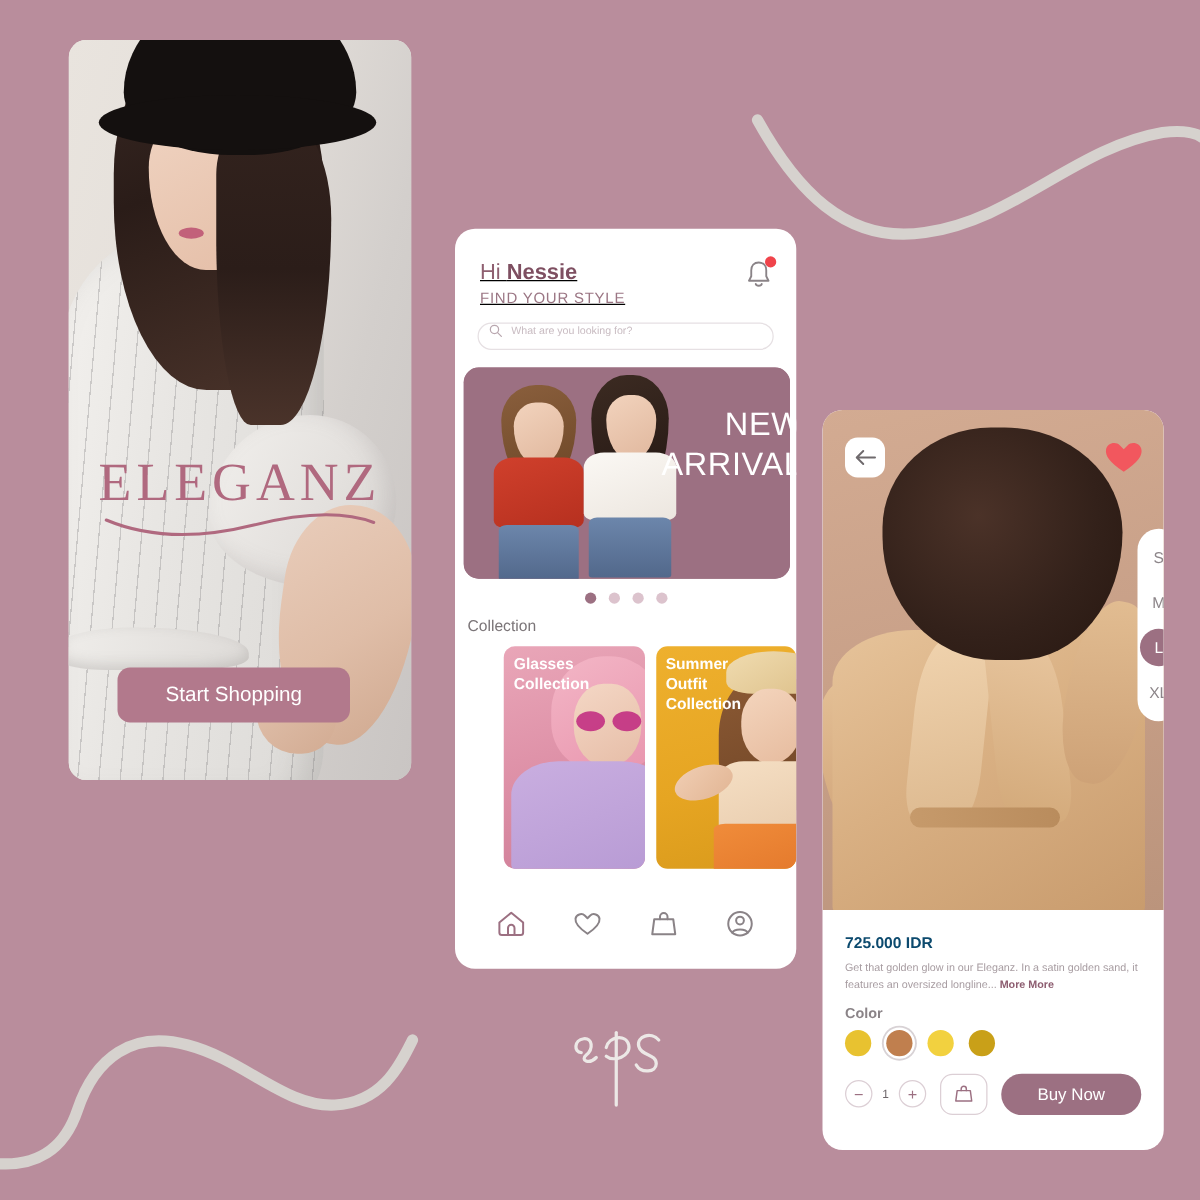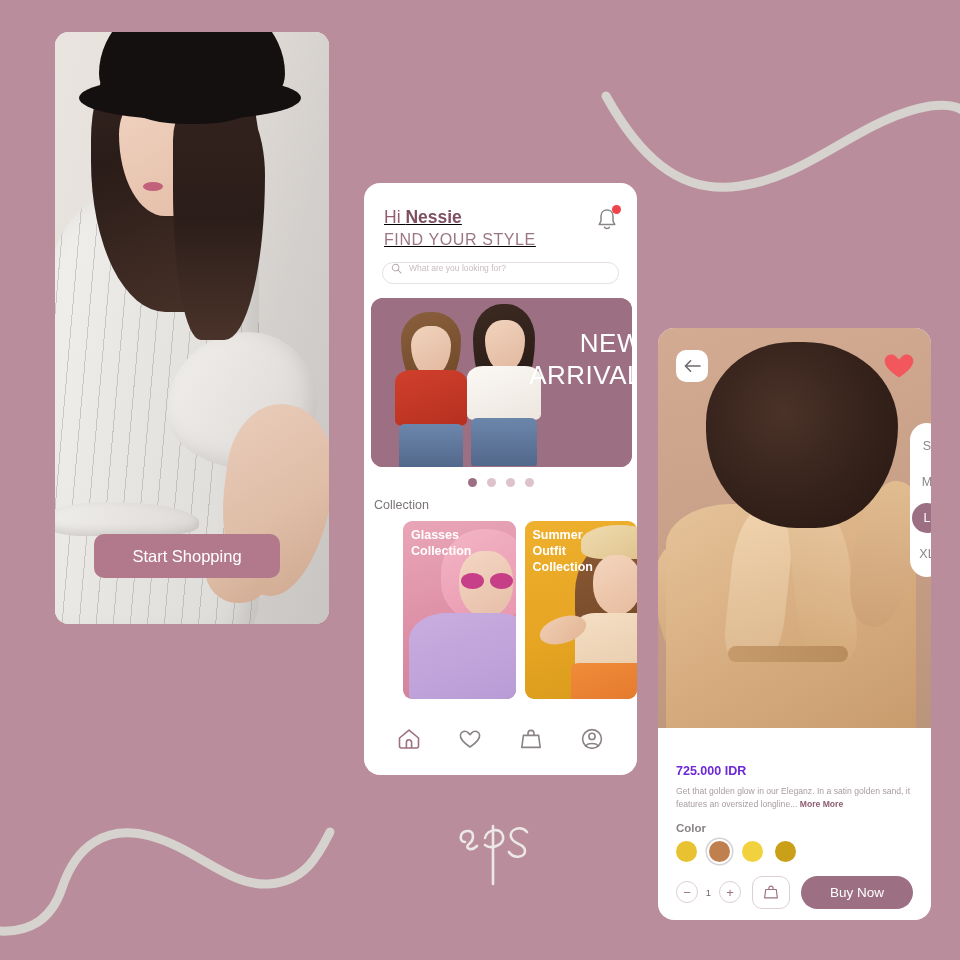--- a/index.html
+++ b/index.html
@@ -89,21 +89,21 @@
     position: absolute;
     left: 364px; top: 183px;
     width: 273px; height: 592px;
     background: #fff;
     border-radius: 16px;
     overflow: hidden;
   }
   .hm-head { padding: 24px 20px 0 20px; position: relative; text-decoration: underline; }
   .hm-hi { font-size: 17.5px; color: #8f5f70; }
   .hm-hi b { color: #7e4f61; font-weight: 700; }
-  .hm-sub { font-size: 16px; color: #9b7684; letter-spacing: .6px; margin-top: 3px; }
+  .hm-sub { font-size: 12px; color: #9b7684; letter-spacing: .6px; margin-top: 3px; }
   .hm-bell { position: absolute; right: 18px; top: 24px; width: 24px; height: 26px; cursor: pointer; }
   .hm-dot { position: absolute; right: 16px; top: 22px; width: 9px; height: 9px;
             border-radius: 50%; background: #f0444b; }
 
   .hm-search {
     margin: 13px 18px 0 18px; height: 22px;
     border: 1px solid #e6e0e3; border-radius: 11px;
     display: flex; align-items: flex-start; padding: 0 8px; gap: 7px;
     background: #fff;
   }
@@ -234,21 +234,21 @@
   }
   .sz {
     width: 30px; height: 30px; border-radius: 50%;
     display: flex; align-items: center; justify-content: center;
     font-size: 12.5px; color: #8c8589; cursor: pointer;
   }
   .sz.on { background: #9c7082; color: #fff; }
 
   .pd-info { padding: 14px 18px 0 18px; }
   .pd-name { font-size: 16px; font-weight: 700; color: #8d5d70; letter-spacing: .4px; }
-  .pd-price { font-size: 12.5px; font-weight: 700; color: #6d28d9; margin-top: 22px; }
+  .pd-price { font-size: 12.5px; font-weight: 700; color: #0c4a6e; margin-top: 5px; }
   .pd-desc { font-size: 8.6px; color: #a79ca1; line-height: 1.55; margin-top: 7px; }
   .pd-more { color: #8d5d70; font-weight: 700; }
   .pd-colorlab { font-size: 11.5px; font-weight: 700; color: #8a8387; margin-top: 10px; }
   .pd-swatches { display: flex; gap: 12px; margin-top: 7px; }
   .sw { width: 21px; height: 21px; border-radius: 50%; cursor: pointer; }
   .sw.on { box-shadow: 0 0 0 2px #fff, 0 0 0 3.5px #d8d2d5; }
 
   .pd-actions {
     display: flex; align-items: center; gap: 11px;
     padding: 14px 18px 0 18px;
@@ -296,20 +296,26 @@
     <div class="ob-arm"></div>
     <div class="ob-hand"></div>
     <div class="ob-hair"></div>
     <div class="ob-face"></div>
     <div class="ob-lip"></div>
     <div class="ob-hairfront"></div>
     <div class="ob-hat"></div>
     <div class="ob-hatbrim"></div>
   </div>
 
+  <div class="ob-logo">
+    <div class="ob-logo-text">ELEGANZ</div>
+    <svg class="ob-swoosh" width="218" height="26" viewBox="0 0 218 26">
+      <path d="M2 12 C 40 28, 80 26, 120 16 C 156 7, 190 4, 216 14" fill="none" stroke="#b0697f" stroke-width="2.4" stroke-linecap="round"></path>
+    </svg>
+  </div>
 
   <button class="ob-cta">Start Shopping</button>
 </div>
 
 <div class="home">
 
   <div class="hm-head">
     <div class="hm-hi"><span>Hi </span><b>Nessie</b></div>
     <div class="hm-sub">FIND YOUR STYLE</div>
     <svg class="hm-bell" viewBox="0 0 24 26">

